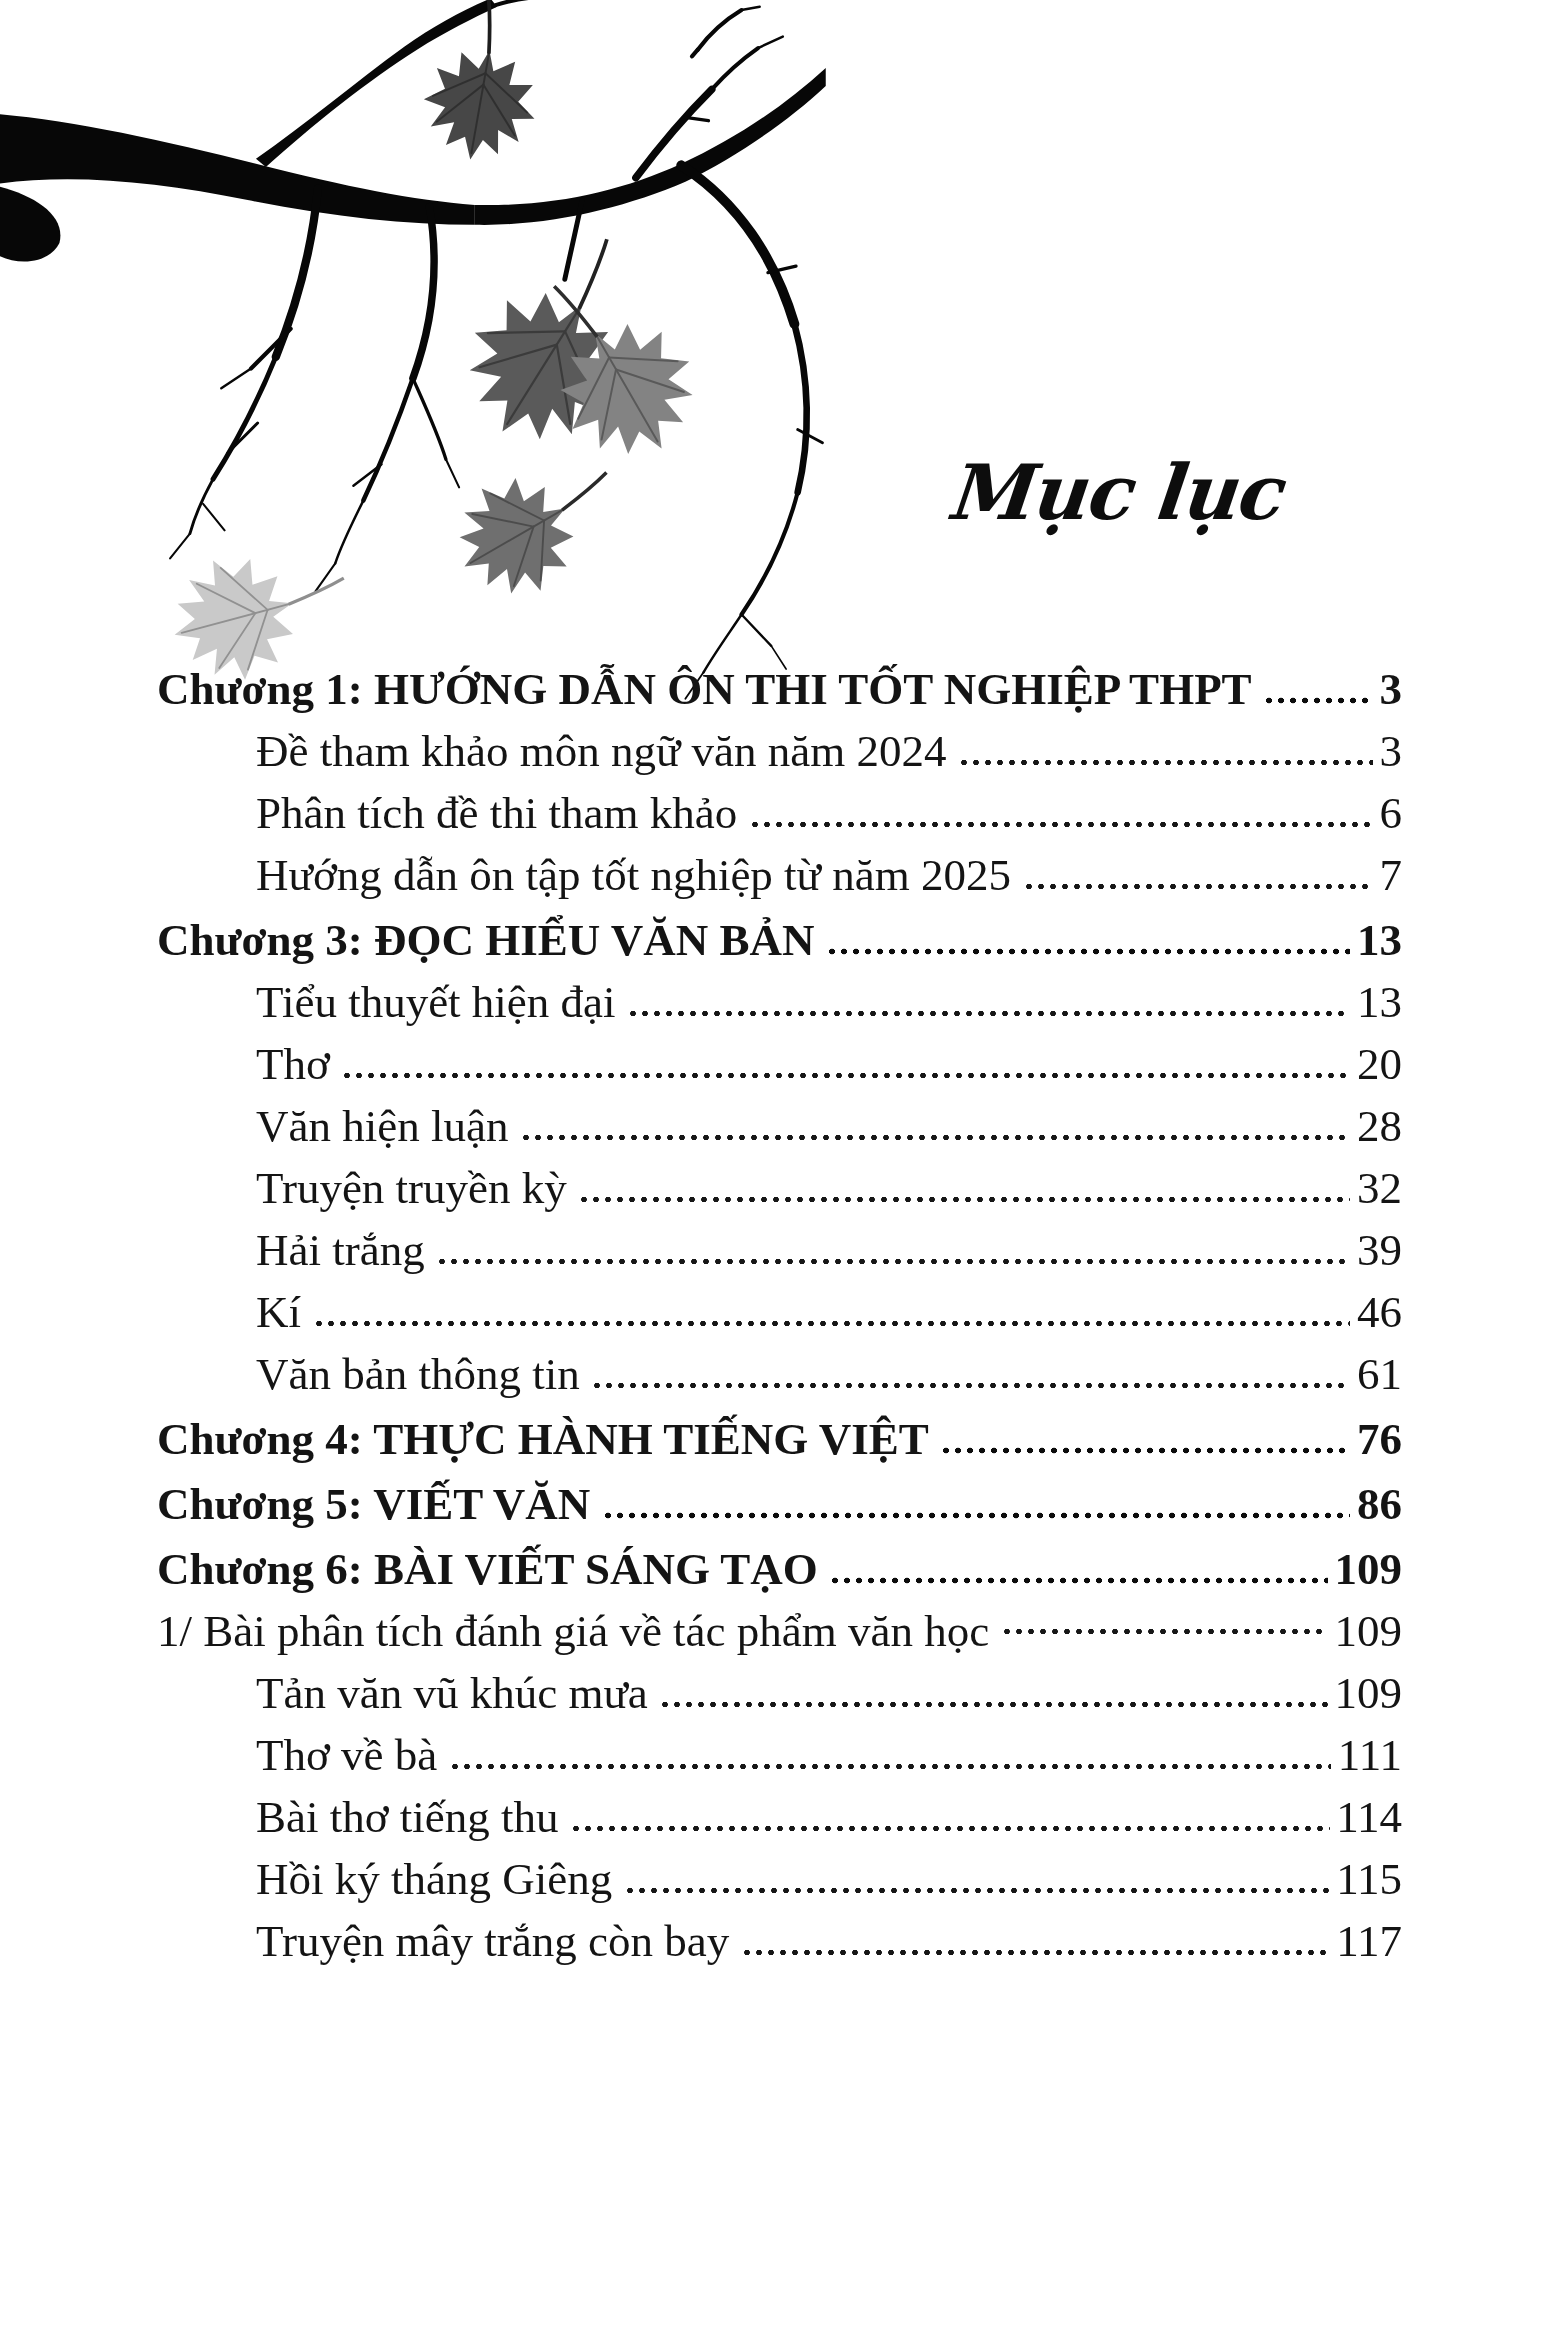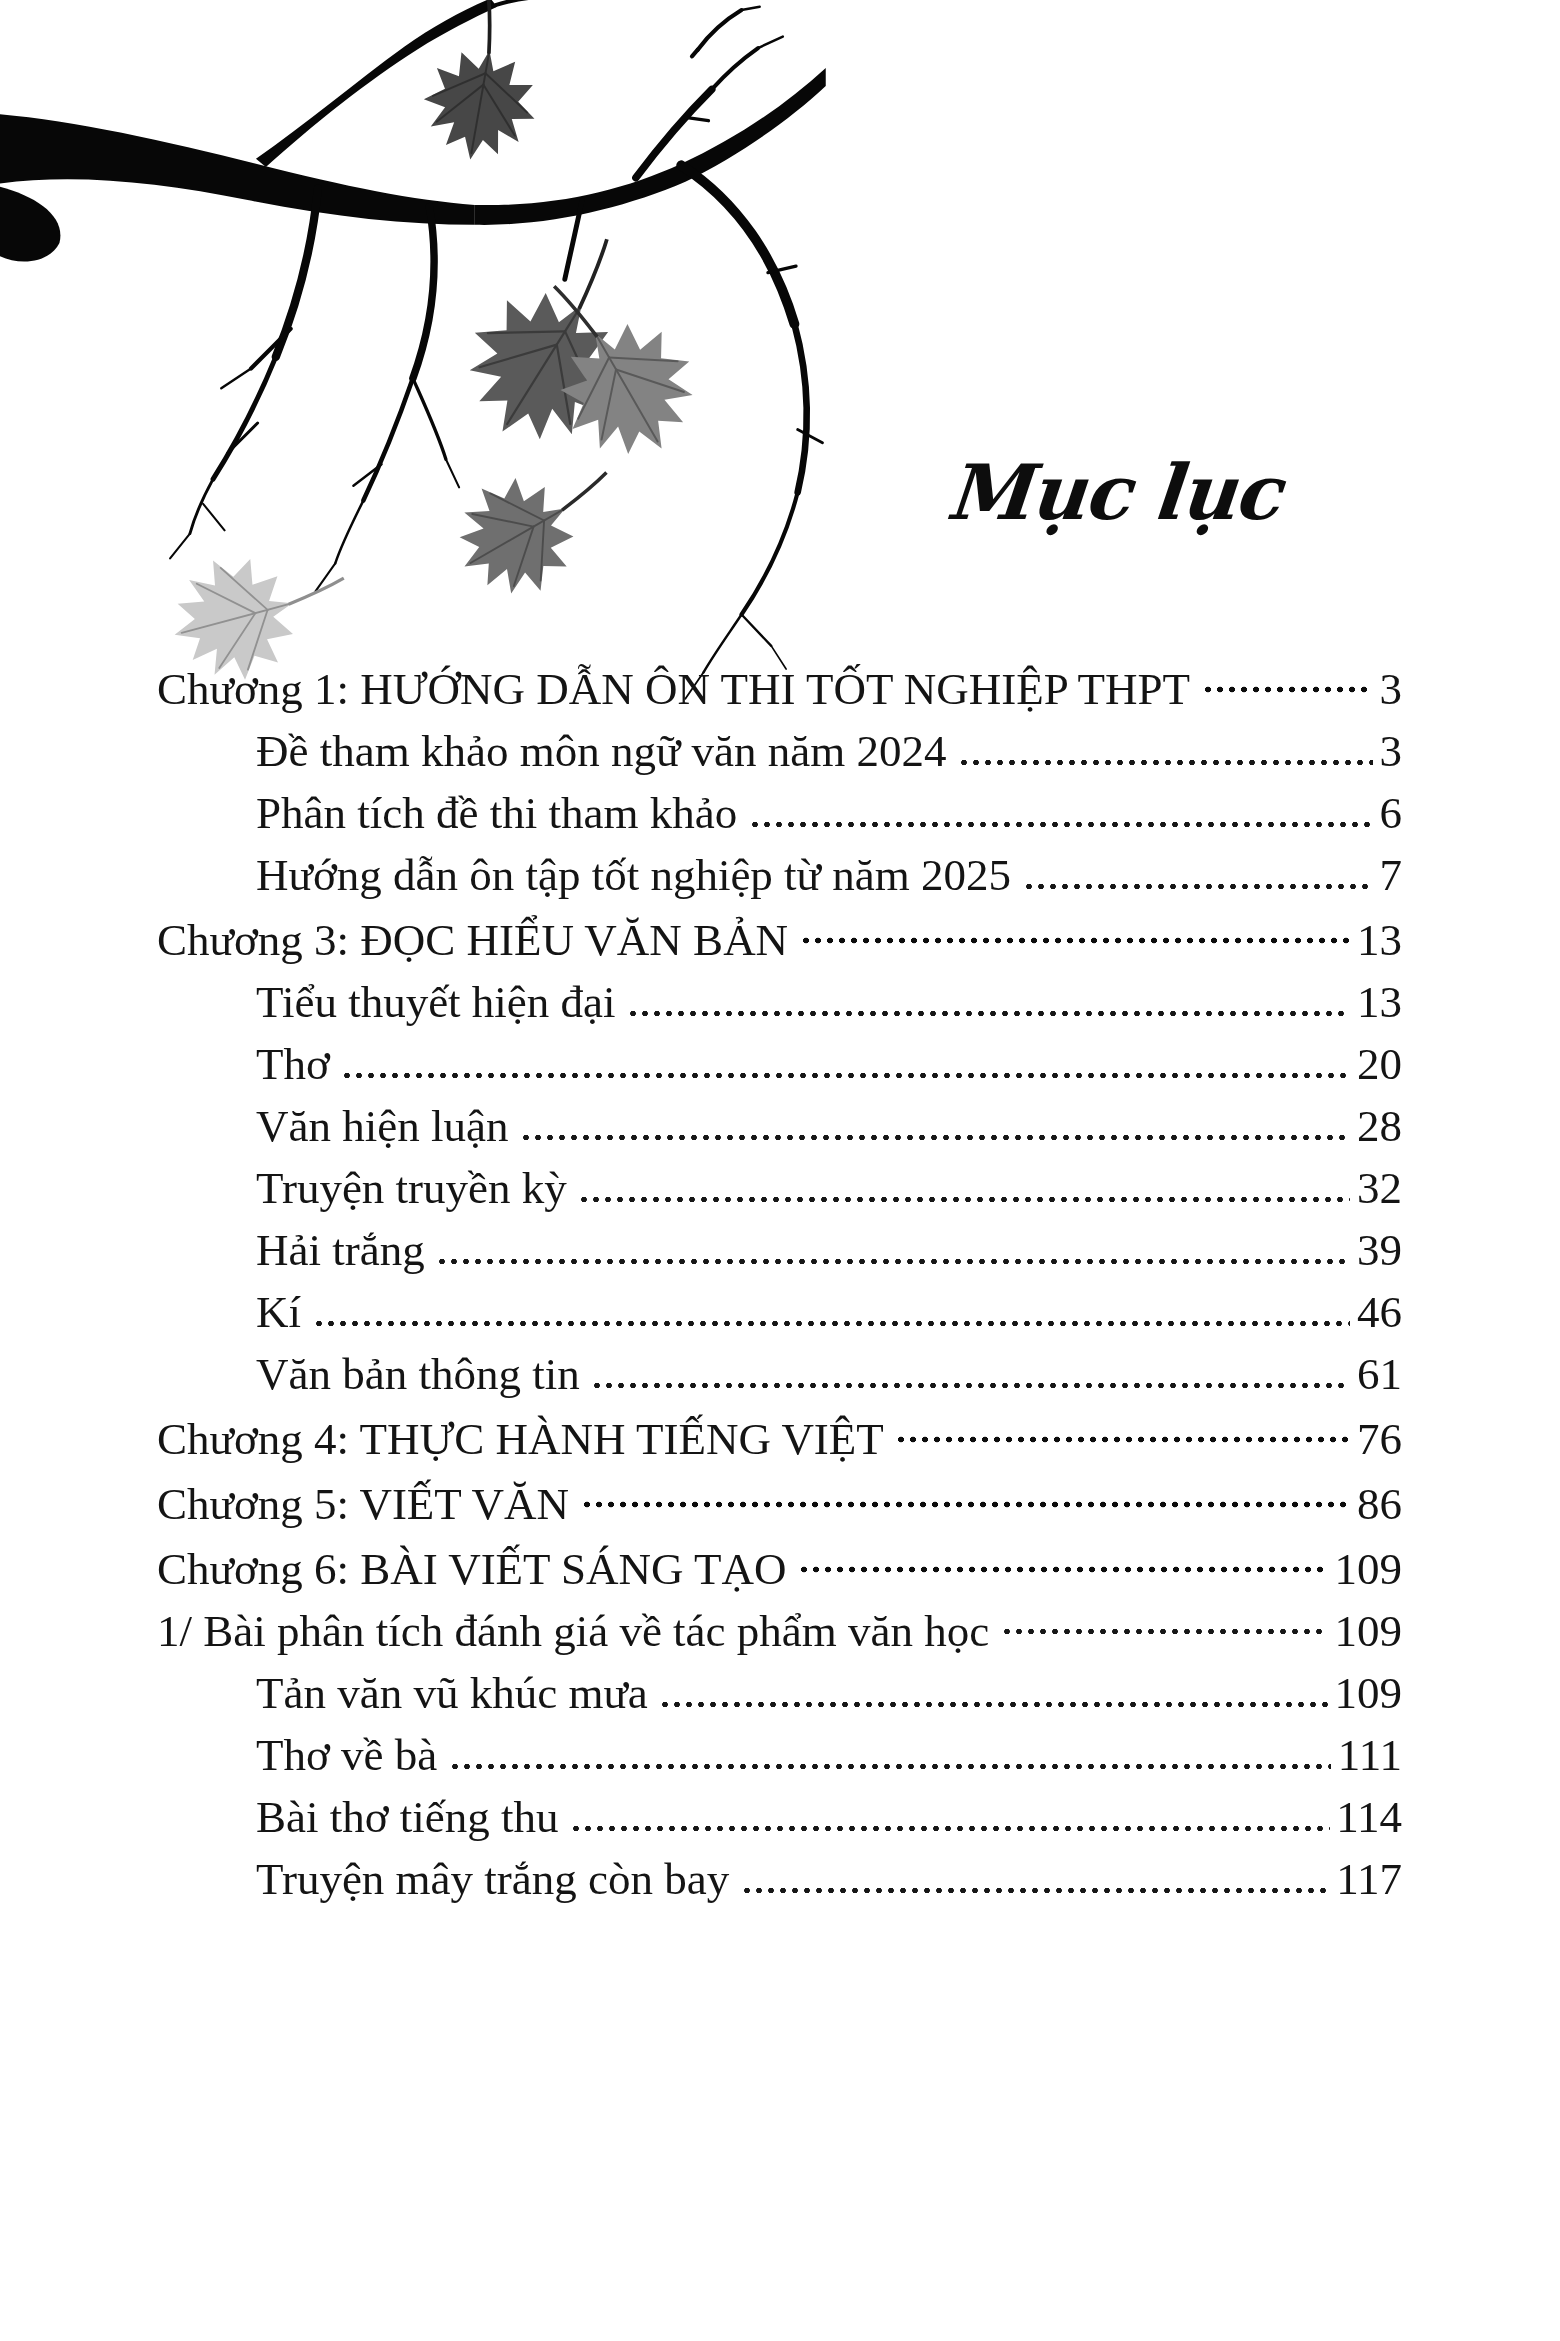--- a/index.html
+++ b/index.html
@@ -31,21 +31,21 @@
     position:absolute;left:157px;right:159px;top:666px;
   }
   .row{
     display:flex;
     align-items:baseline;
     font-size:45px;
     line-height:47px;
     margin-bottom:15px;
   }
   .row:first-child{margin-top:0 !important;}
-  .row.chapter{font-weight:400;margin-top:18px;align-items:center;}
+  .row.chapter{font-weight:700;margin-top:18px;}
   .row.item:not(.indent){margin-top:8.3px;align-items:center;}
   .row.indent{padding-left:99px;font-family:Liberation Serif, serif;}
   .label{white-space:nowrap;flex-shrink:0;}
   .leader{
     flex:1 1 auto;
     min-width:25px;
     height:7.4px;
     margin:0 6.6px 0 11.6px;
     background-image:radial-gradient(circle, #161616 2.6px, transparent 3.1px);
     background-size:12px 7.4px;
@@ -238,19 +238,24 @@
     <span class="label">Thơ về bà</span>
     <span class="leader"></span>
     <span class="num">111</span>
   </div>
       <div class="row item indent">
     <span class="label">Bài thơ tiếng thu</span>
     <span class="leader"></span>
     <span class="num">114</span>
   </div>
       <div class="row item indent">
+    <span class="label">Hồi ký tháng Giêng</span>
+    <span class="leader"></span>
+    <span class="num">115</span>
+  </div>
+      <div class="row item indent">
     <span class="label">Truyện mây trắng còn bay</span>
     <span class="leader"></span>
     <span class="num">117</span>
   </div>
     </div>
 </div>
 
 
 </body></html>

